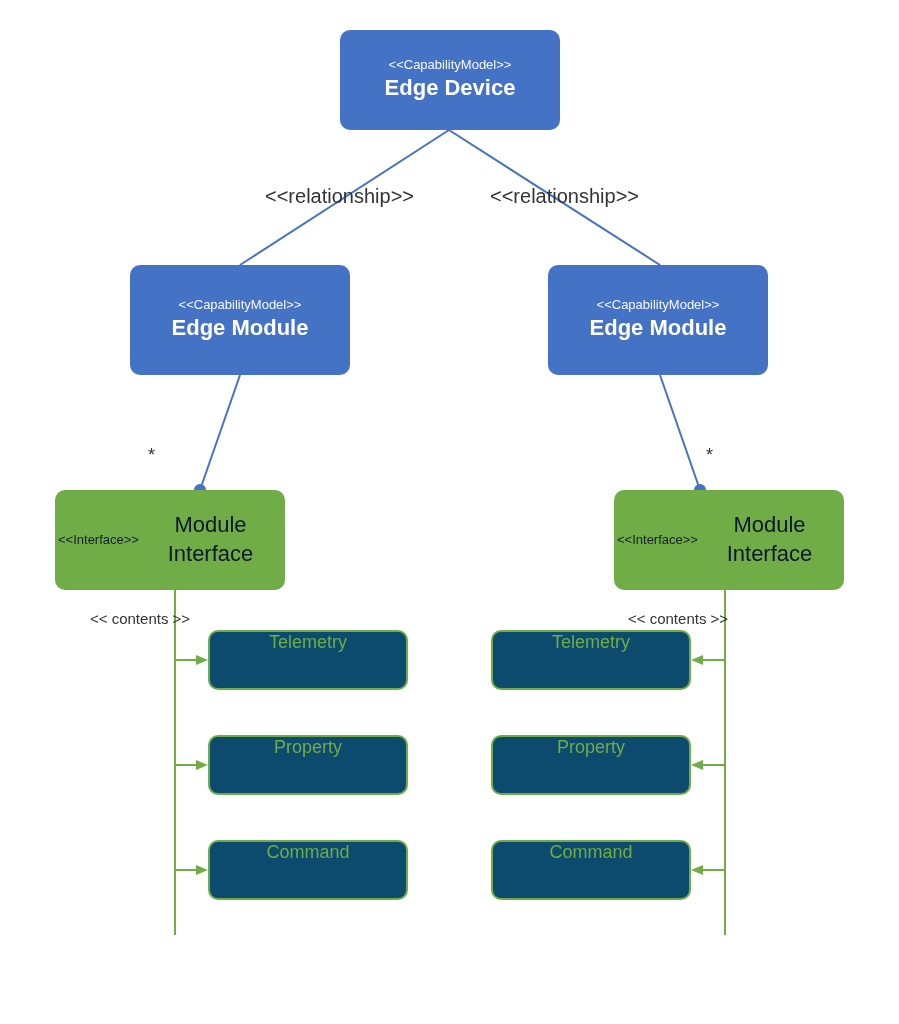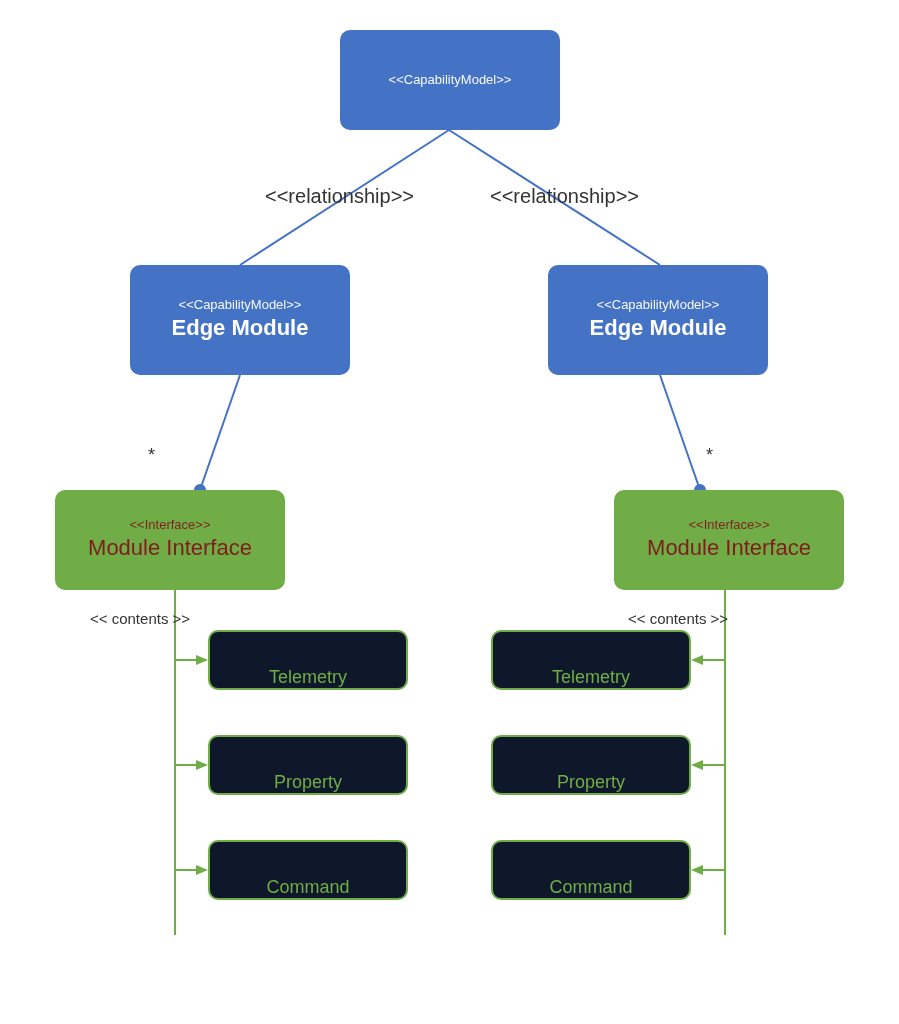--- a/index.html
+++ b/index.html
@@ -43,51 +43,51 @@
       font-size: 22px;
       font-weight: bold;
       line-height: 1.3;
     }
 
     
     .green-box {
       position: absolute;
       background: #70AD47;
       border-radius: 10px;
-      color: #7f1d1d;
+      color: #0f172a;
       text-align: center;
       display: flex;
-      flex-direction: column;
+      flex-direction: row;
       align-items: center;
       justify-content: center;
       padding: 10px 3px;
     }
 
     .green-box .stereotype {
       font-size: 13px;
       opacity: 0.95;
       line-height: 1.3;
     }
 
     .green-box .main-label {
       font-size: 22px;
       font-weight: normal;
       line-height: 1.3;
     }
 
     
     .green-outline-box {
       position: absolute;
-      background: #0f172a;
+      background: #0c4a6e;
       border: 2px solid #70AD47;
       border-radius: 10px;
       color: #70AD47;
       text-align: center;
       display: flex;
-      align-items: flex-end;
+      align-items: flex-start;
       justify-content: center;
       font-size: 18px;
       font-weight: 500;
     }
 
     
     .label {
       position: absolute;
       font-size: 20px;
       color: #333;
@@ -146,20 +146,21 @@
 
     <line x1="725" y1="765" x2="703" y2="765" stroke="#70AD47" stroke-width="2"></line>
     <polygon points="703,760 691,765 703,770" fill="#70AD47"></polygon>
 
     <line x1="725" y1="870" x2="703" y2="870" stroke="#70AD47" stroke-width="2"></line>
     <polygon points="703,865 691,870 703,875" fill="#70AD47"></polygon>
   </svg>
 
   <div class="blue-box" style="left:340px; top:30px; width:220px; height:100px;">
     <span class="stereotype">&lt;&lt;CapabilityModel&gt;&gt;</span>
+    <span class="main-label">Edge Device</span>
   </div>
 
   <div class="label" style="left:265px; top:185px;">&lt;&lt;relationship&gt;&gt;</div>
   <div class="label" style="left:490px; top:185px;">&lt;&lt;relationship&gt;&gt;</div>
 
   <div class="blue-box" style="left:130px; top:265px; width:220px; height:110px;">
     <span class="stereotype">&lt;&lt;CapabilityModel&gt;&gt;</span>
     <span class="main-label">Edge Module</span>
   </div>
 

